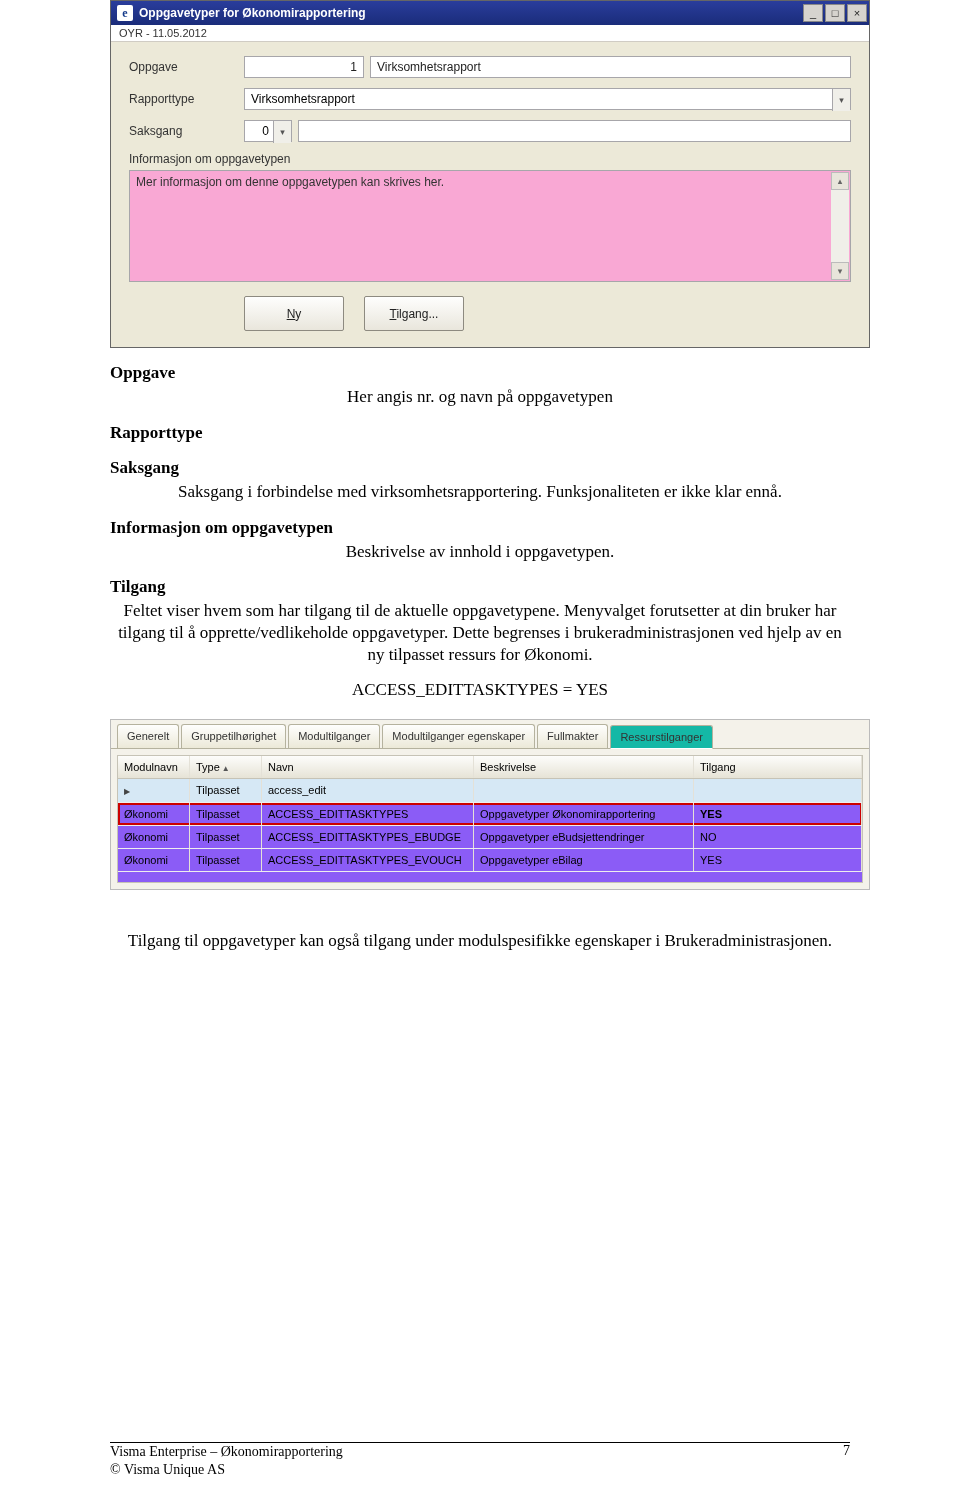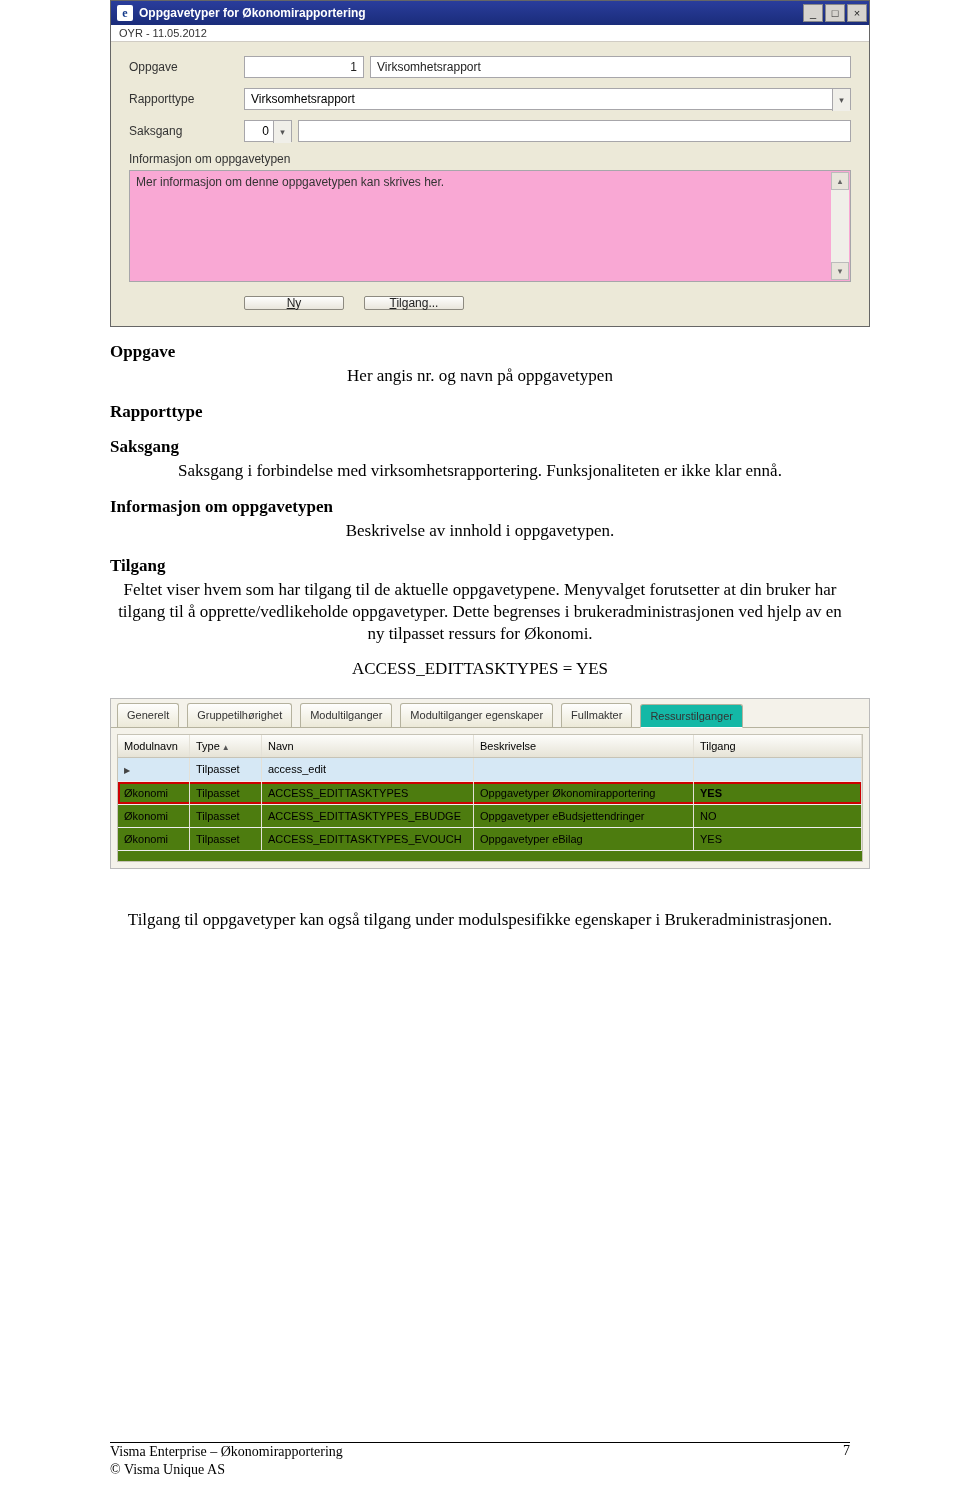--- a/index.html
+++ b/index.html
@@ -120,21 +120,21 @@
     background:#f0efe9;
     display:flex; flex-direction:column; justify-content:space-between;
   }
   .scroll-btn {
     height:18px; border:1px solid #bbb; background:#e8e5db;
     display:flex; align-items:center; justify-content:center;
     font-size:9px; color:#666;
   }
   .button-row { display:flex; gap:20px; margin-top:14px; padding-left:115px;}
   .win-btn {
-    min-width:100px; height:14px;
+    min-width:100px; height:35px;
     border:1px solid #8d8a80;
     border-radius:2px;
     background: linear-gradient(#fefefd,#e9e6dc);
     display:inline-flex; align-items:center; justify-content:center;
     font-family: Verdana, sans-serif; font-size:12px; color:#222;
     cursor:default;
   }
   .win-btn .ul { text-decoration: underline; text-underline-offset: 1px; }
 
   
@@ -145,34 +145,34 @@
 
   
   .app2 {
     width: 760px;
     border: 1px solid #bbb;
     background:#f4f2ea;
     font-family: Tahoma, Verdana, sans-serif;
     font-size:11px;
     margin: 18px 0 8px 0;
   }
-  .tabs2 { display:flex; border-bottom:1px solid #b5b29e; padding:4px 12px 0 6px; gap:8px;}
+  .tabs2 { display:flex; border-bottom:1px solid #b5b29e; padding:4px 12px 0 6px; gap:2px;}
   .tab2 {
     padding:4px 9px;
     border:1px solid #b5b29e;
     border-bottom:none;
     border-top-left-radius:3px; border-top-right-radius:3px;
     background: linear-gradient(#fefefd,#ece9d8);
     color:#333;
     font-size:11px;
     cursor:default;
   }
   .tab2.active { background:#14b8a6; border-bottom:1px solid #fff; position:relative; top:1px;}
   .grid {
-    background:#4d7c0f;
+    background:#8b5cf6;
     border:1px solid #c6c3b6;
     margin:6px;
   }
   .grid-head, .grid-row {
     display:grid;
     grid-template-columns: 72px 72px 212px 220px 1fr;
     font-size:11px;
   }
   .grid-head {
     background: linear-gradient(#fdfdfb,#e6e3d6);

